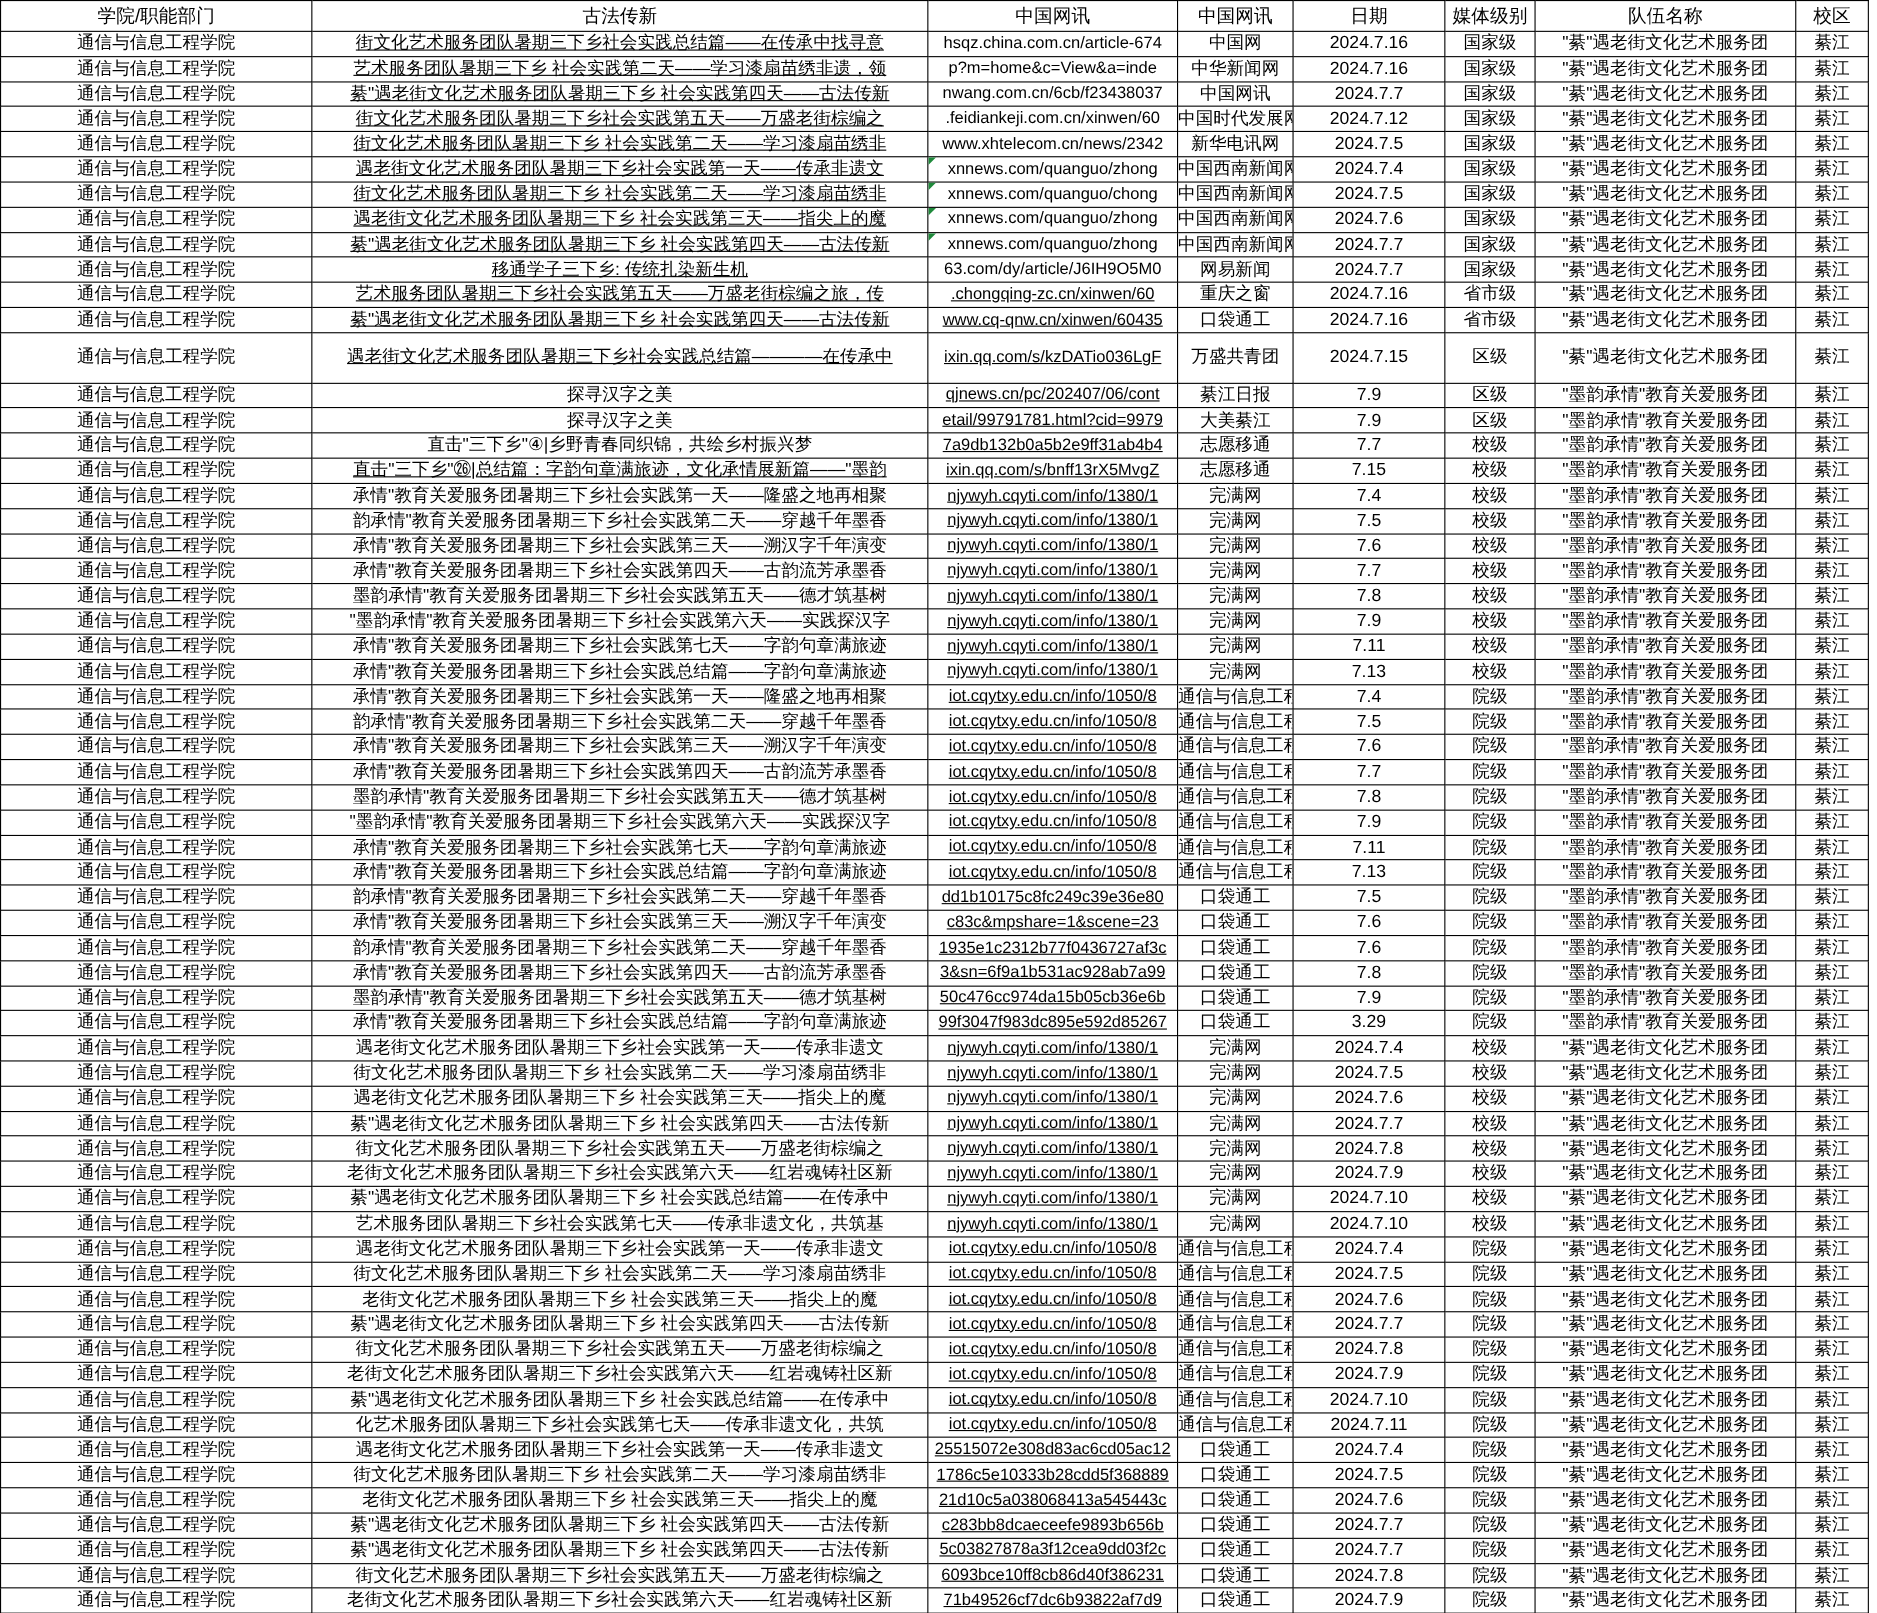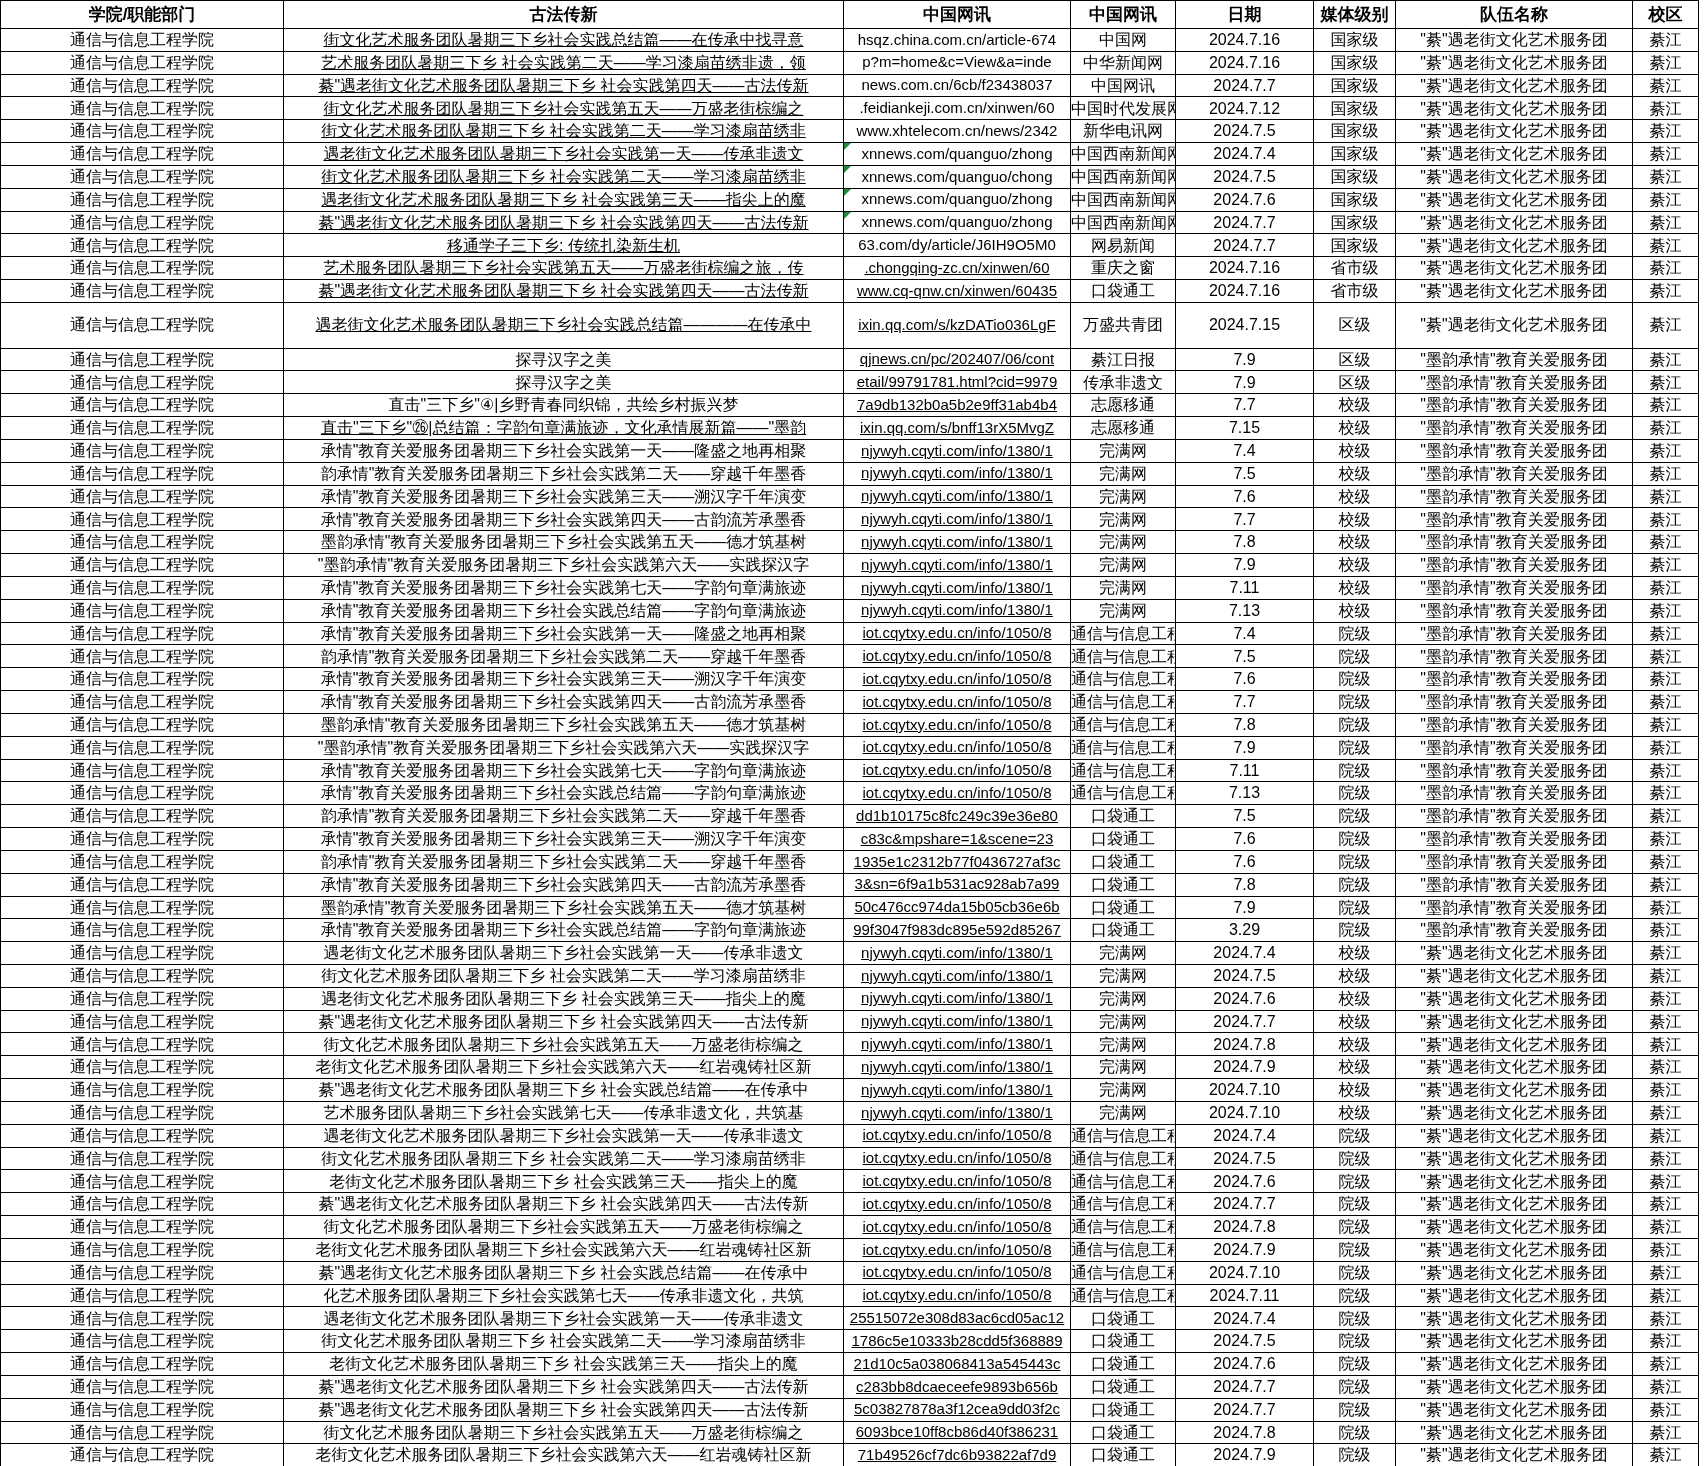--- a/index.html
+++ b/index.html
@@ -3,21 +3,21 @@
 <meta charset="utf-8">
 <style>
   html,body{margin:0;padding:0;background:#ffffff;}
   body{width:1706px;font-family:"Liberation Sans","DejaVu Sans",sans-serif;color:#000;}
   table{border-collapse:collapse;table-layout:fixed;width:1698px;background:#fff;}
   col.c0{width:283px}col.c1{width:560px}col.c2{width:227px}col.c3{width:105px}
   col.c4{width:138px}col.c5{width:82px}col.c6{width:237px}col.c7{width:66px}
   th,td{border:1px solid #000;overflow:hidden;white-space:nowrap;text-align:center;
         padding:0;vertical-align:middle;}
   thead tr{height:28px;}
-  th{font-weight:bold;font-size:17px;}
+  th{font-weight:normal;font-size:17px;}
   tbody tr{height:22.84px;}
   tbody tr.tall{height:45.7px;}
   td{font-size:16px;line-height:1.1;}
   td.link{font-size:15px;position:relative;}
   td.u{text-decoration:underline;}
   td.alt{font-family:"Liberation Serif","DejaVu Serif",serif;}
   td.flag::before{content:"";position:absolute;top:0;left:0;width:0;height:0;
     border-top:7px solid #1f8a3b;border-right:7px solid transparent;}
 </style>
 </head>
@@ -63,21 +63,21 @@
         <td class="link">p?m=home&amp;c=View&amp;a=inde</td>
         <td>中华新闻网</td>
         <td>2024.7.16</td>
         <td>国家级</td>
         <td>"綦"遇老街文化艺术服务团</td>
         <td>綦江</td>
       </tr>
       <tr>
         <td>通信与信息工程学院</td>
         <td class="u">綦"遇老街文化艺术服务团队暑期三下乡 社会实践第四天——古法传新</td>
-        <td class="link">news.com.cn/6cb/f23438037</td>
+        <td class="link">nwang.com.cn/6cb/f23438037</td>
         <td>中国网讯</td>
         <td>2024.7.7</td>
         <td>国家级</td>
         <td>"綦"遇老街文化艺术服务团</td>
         <td>綦江</td>
       </tr>
       <tr>
         <td>通信与信息工程学院</td>
         <td class="u">街文化艺术服务团队暑期三下乡社会实践第五天——万盛老街棕编之</td>
         <td class="link">.feidiankeji.com.cn/xinwen/60</td>
@@ -184,21 +184,21 @@
         <td>綦江日报</td>
         <td>7.9</td>
         <td>区级</td>
         <td>"墨韵承情"教育关爱服务团</td>
         <td>綦江</td>
       </tr>
       <tr>
         <td>通信与信息工程学院</td>
         <td>探寻汉字之美</td>
         <td class="link u">etail/99791781.html?cid=9979</td>
-        <td>传承非遗文</td>
+        <td>大美綦江</td>
         <td>7.9</td>
         <td>区级</td>
         <td>"墨韵承情"教育关爱服务团</td>
         <td>綦江</td>
       </tr>
       <tr>
         <td>通信与信息工程学院</td>
         <td>直击"三下乡"④|乡野青春同织锦，共绘乡村振兴梦</td>
         <td class="link u">7a9db132b0a5b2e9ff31ab4b4</td>
         <td>志愿移通</td>

